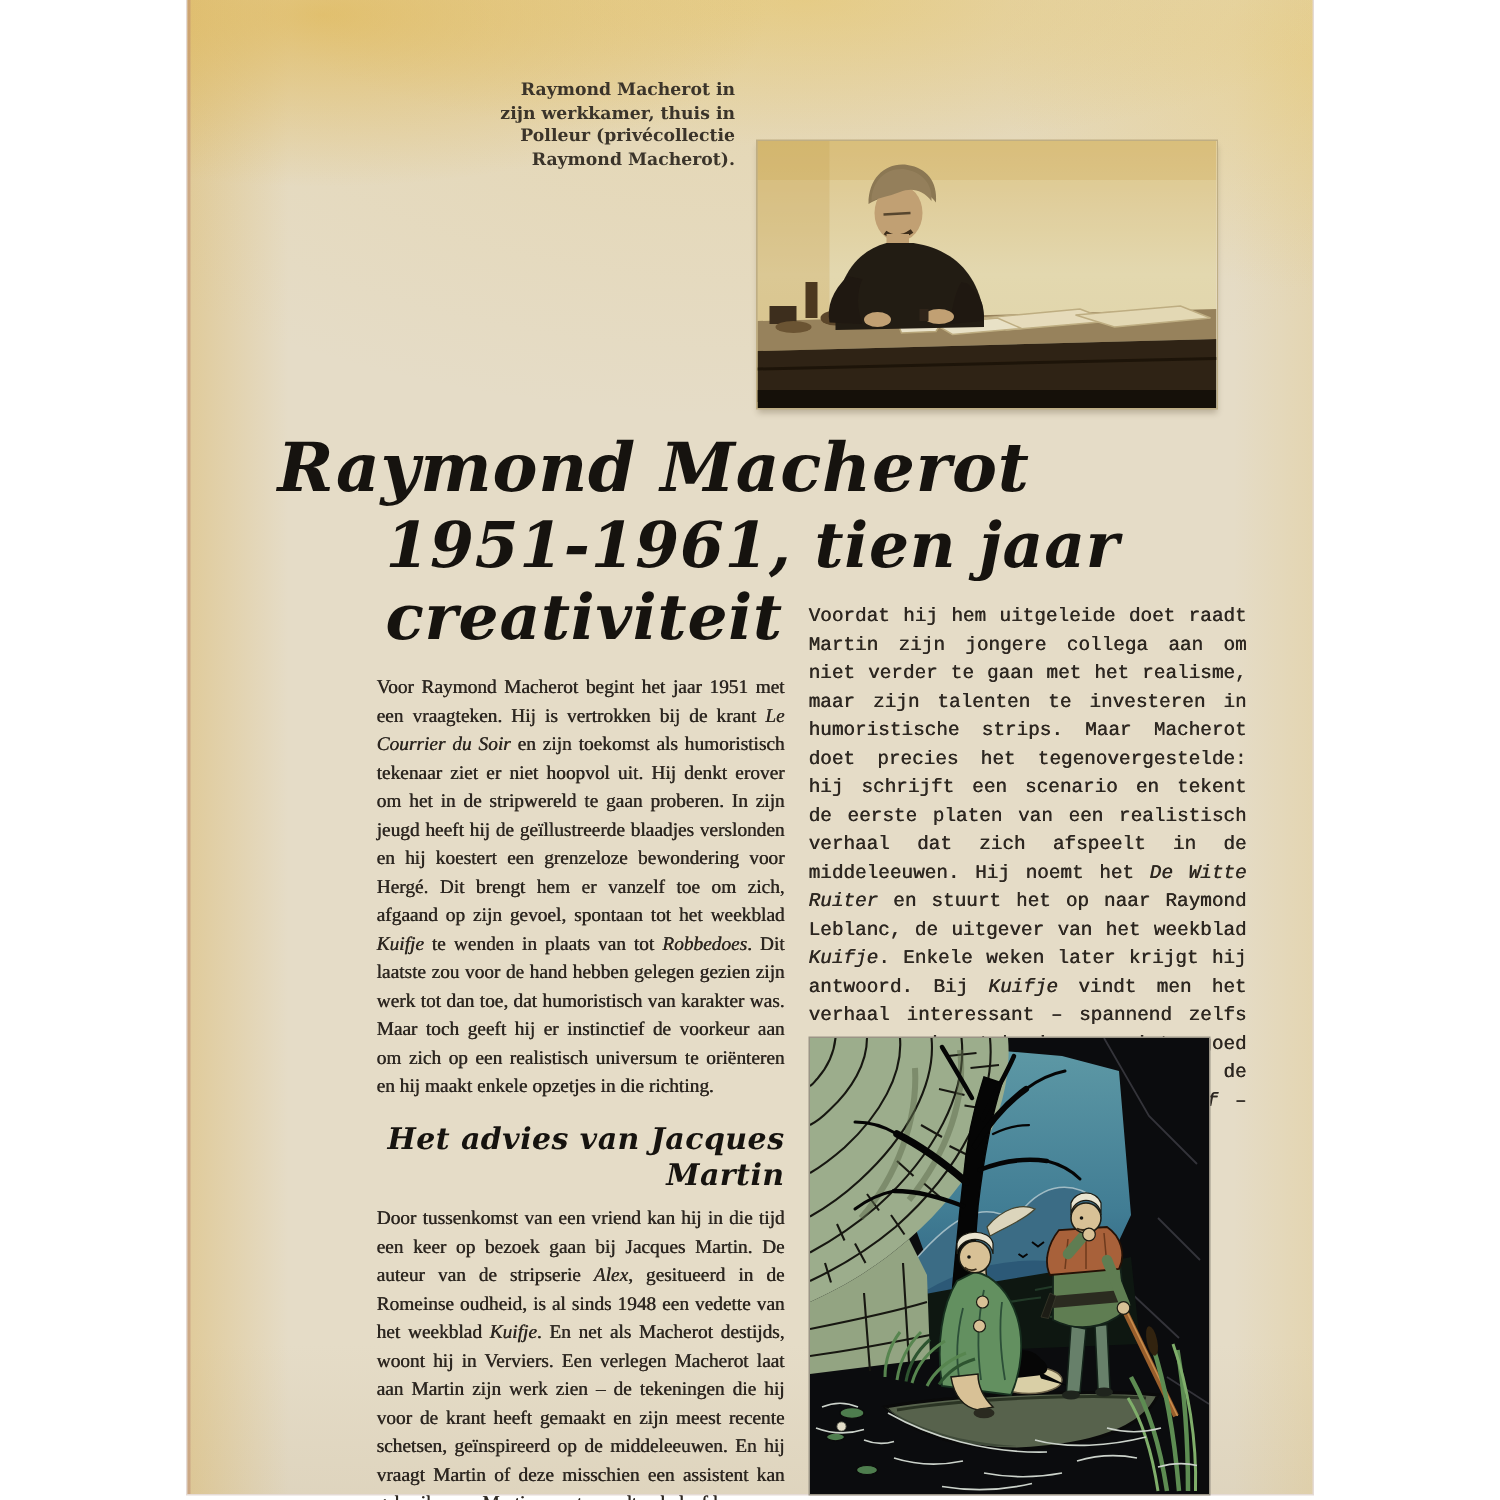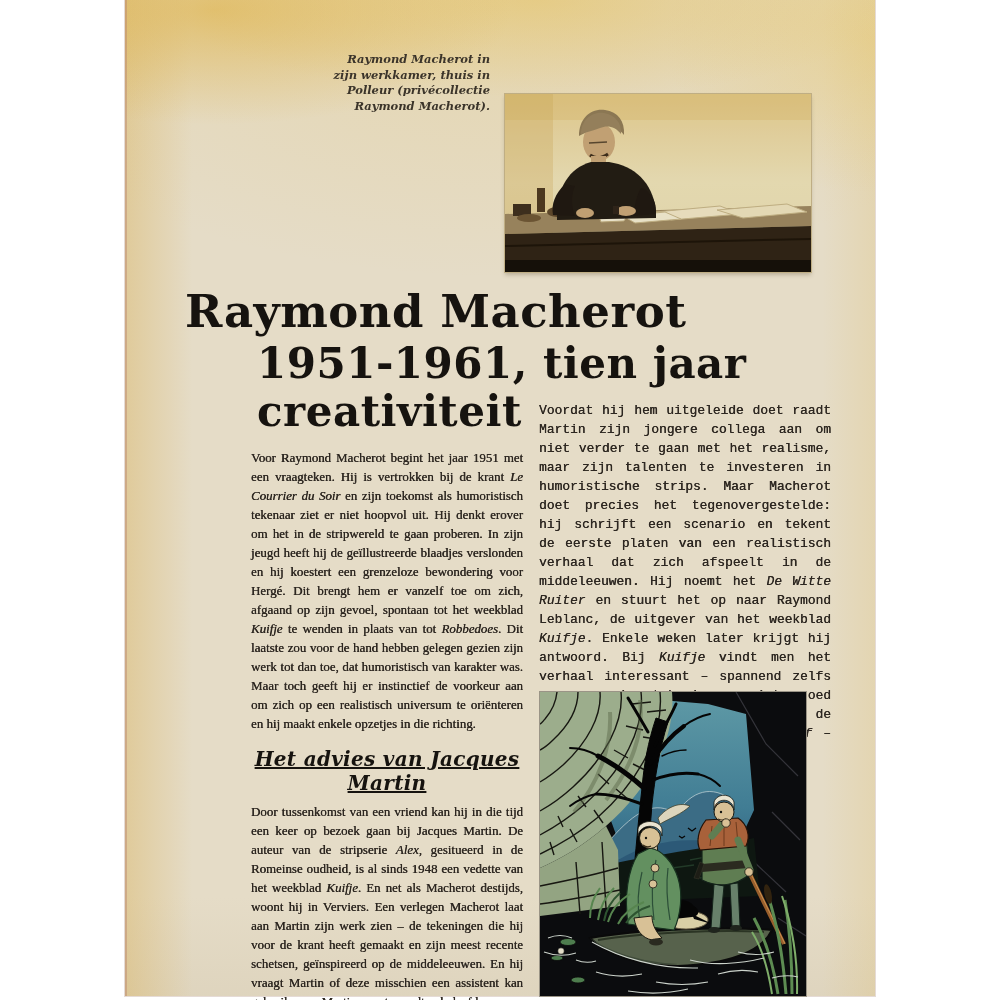--- a/index.html
+++ b/index.html
@@ -23,51 +23,51 @@
     box-shadow:0 0 0 1px rgba(150,110,90,.25);
   }
   .page::before{
     content:"";position:absolute;left:0;top:0;bottom:0;width:2px;
     background:rgba(185,130,110,.45);
   }
   
   .photo-caption{
     position:absolute;left:165px;top:52px;width:200px;
     text-align:right;white-space:pre-line;
-    font-family:"DejaVu Serif", serif;font-style:italic;font-weight:bold;
+    font-family:"DejaVu Serif", serif;font-weight:bold;
     font-size:11.5px;line-height:15.5px;color:#3b342a;
   }
   
   .photo{
     position:absolute;left:380px;top:94px;width:306px;height:178px;
     box-shadow:0 0 0 1px #bfae84, 0 3px 4px rgba(60,45,20,.25);
   }
   .photo svg{display:block;}
   
   .title-block{
     position:absolute;left:60px;top:286px;width:640px;
-    font-family:"DejaVu Serif", serif;font-weight:700;
+    font-family:"DejaVu Serif", serif;font-style:italic;font-weight:700;
     color:#16130f;
   }
   .title-line1{font-size:45px;line-height:52px;letter-spacing:.5px;}
   .title-line2{font-size:42px;line-height:48px;letter-spacing:.5px;margin-left:72px;margin-top:2px;}
   
   .col{
     position:absolute;top:401px;
     font-size:12.9px;line-height:19px;text-align:justify;color:#2d2721;
     text-shadow:.3px 0 currentColor;
   }
   .col-left{left:126px;width:272px;margin-top:48px;}
   .col-right{left:414px;width:292px;font-family:Liberation Mono, monospace;}
   .col p{margin:0;}
   .it{font-style:italic;}
   .section-heading{
     font-family:"DejaVu Serif", serif;font-style:italic;font-weight:700;
     font-size:20px;line-height:24px;color:#16130f;text-shadow:none;
-    margin:13px 0 8px 0;text-align:center;letter-spacing:.3px;text-decoration:underline;
+    margin:13px 0 8px 0;text-align:right;letter-spacing:.3px;
   }
   
   .illustration{
     position:absolute;left:415px;top:692px;width:266px;height:304px;
     box-shadow:0 0 0 1px #9a9486;
   }
   .illustration svg{display:block;}
 </style>
 </head>
 <body>

